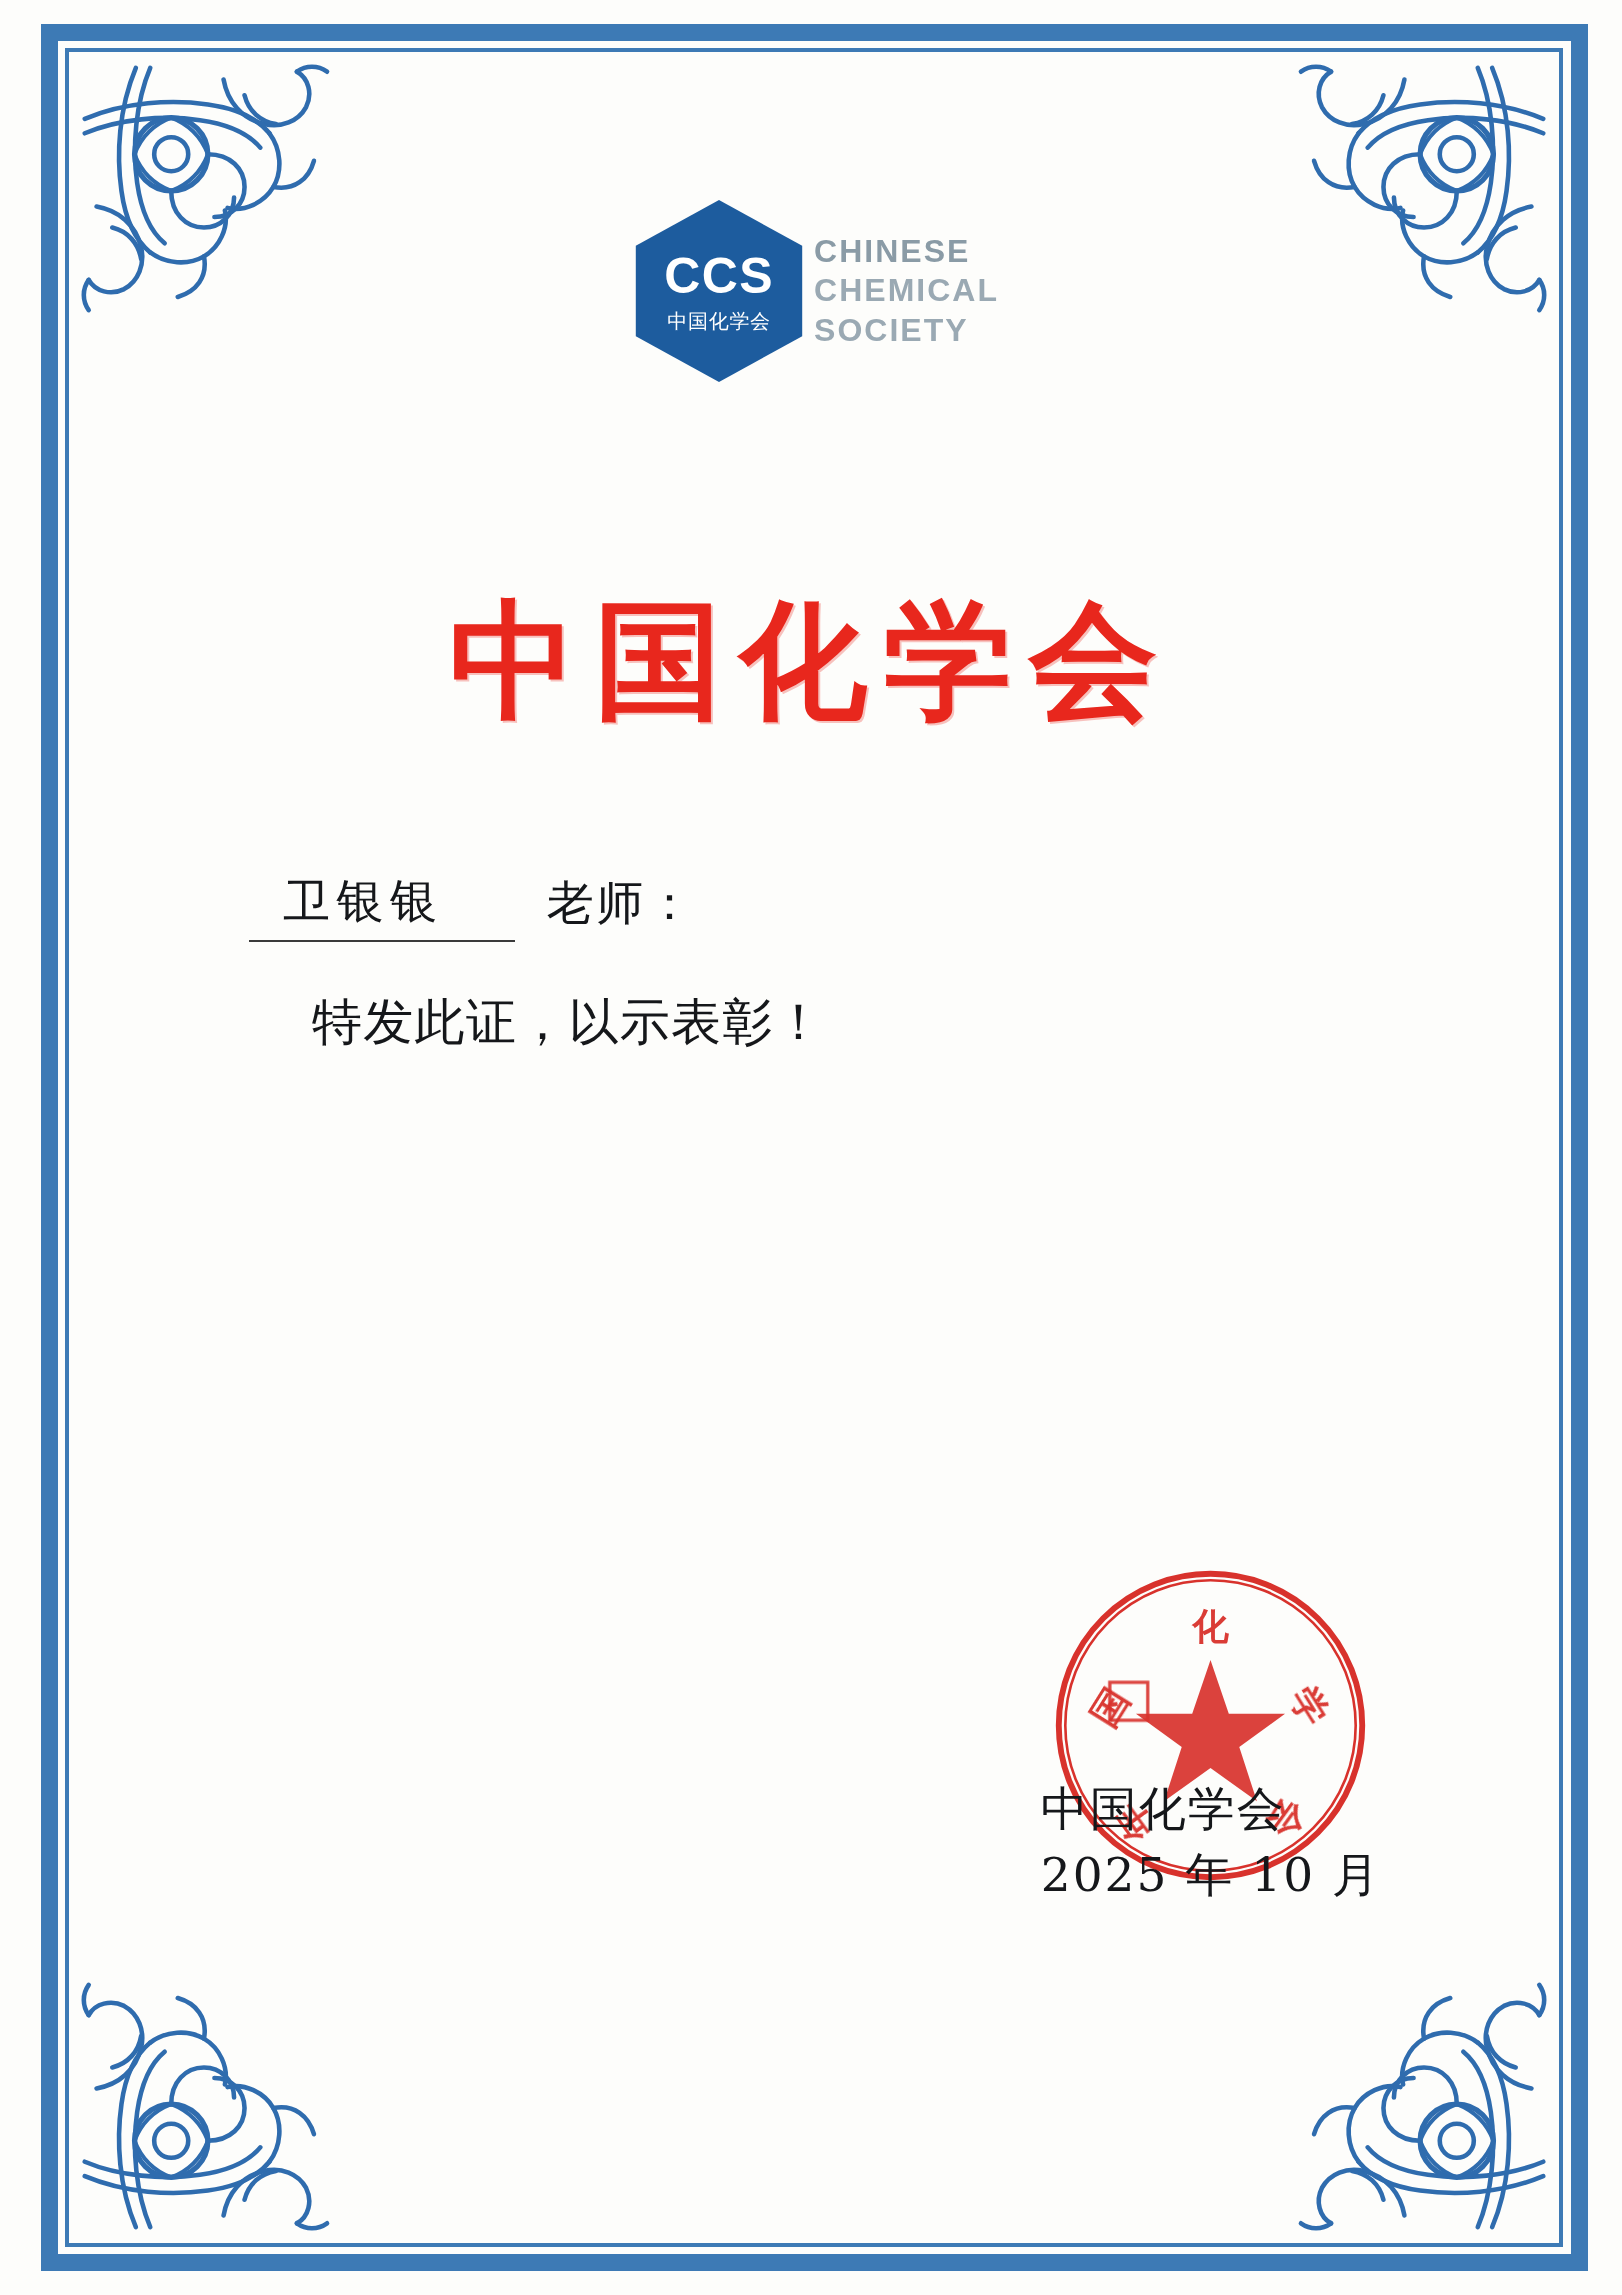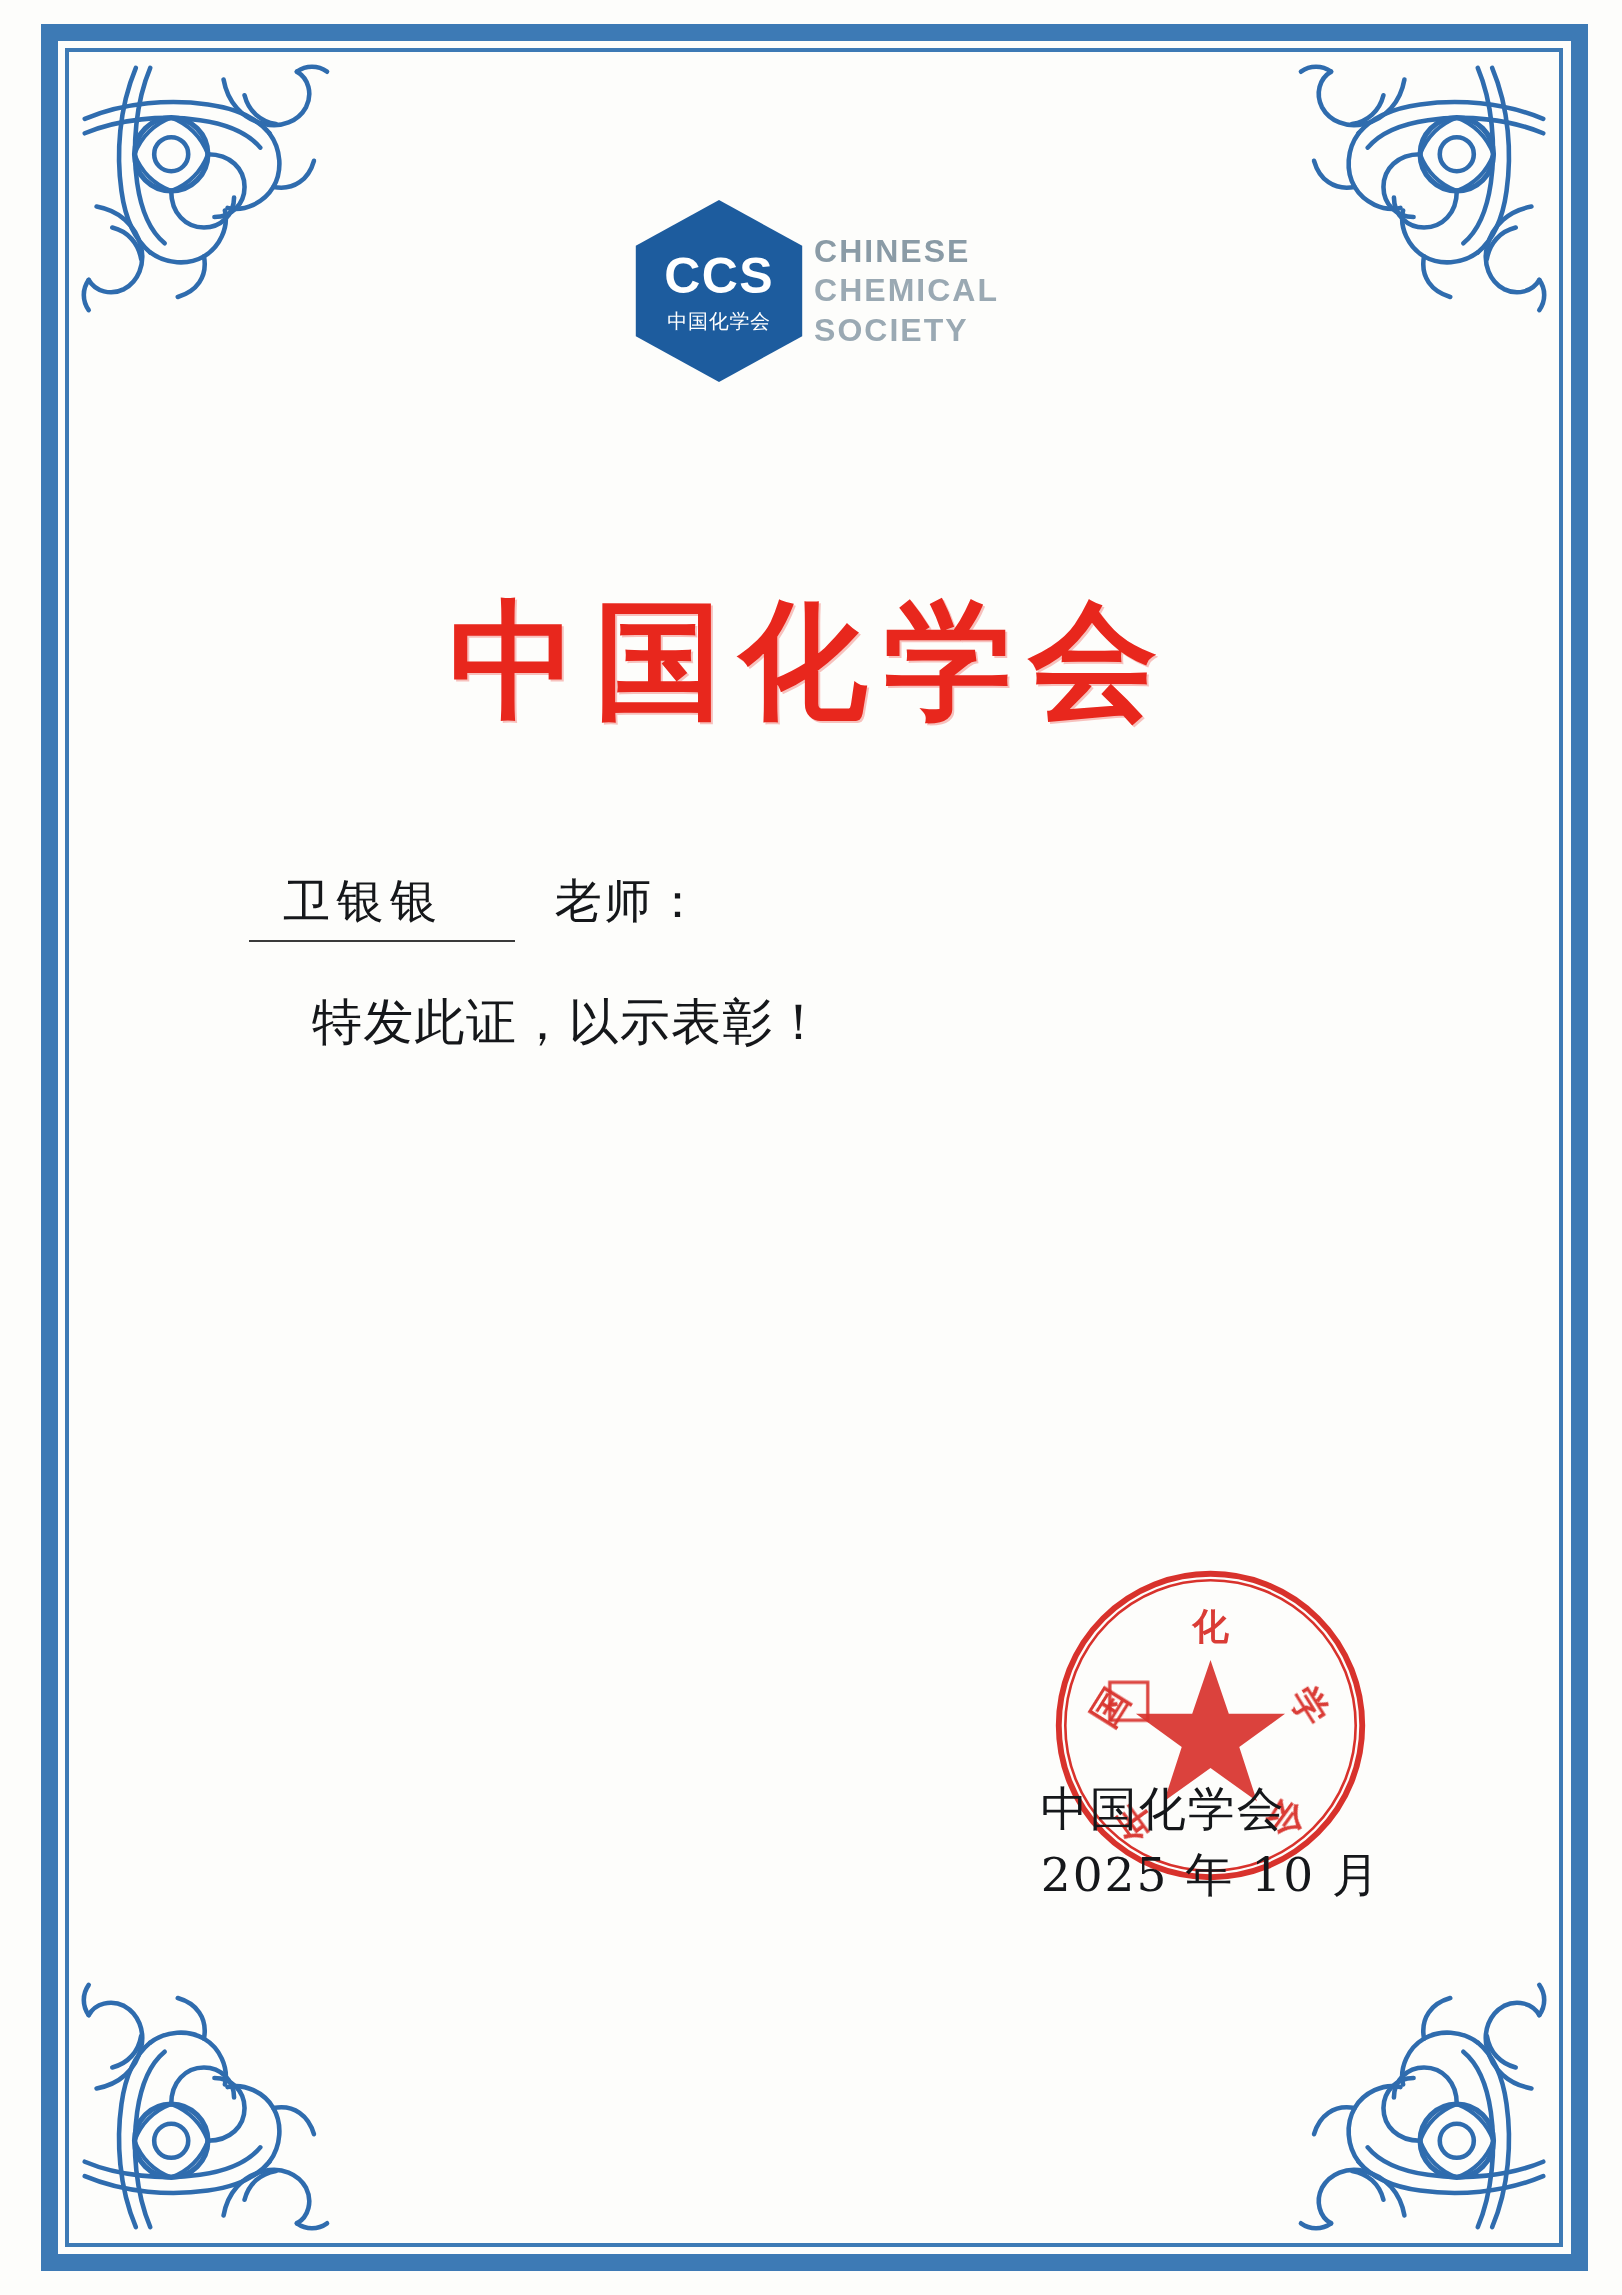--- a/index.html
+++ b/index.html
@@ -127,24 +127,24 @@
   .body-block {
     position: absolute;
     left: 249px;
     right: 196px;
     top: 870px;
     color: #15171a;
     font-family: "DejaVu Serif", serif;
   }
   .salute-line {
     display: flex;
+    align-items: flex-end;
     font-size: 47px;
     letter-spacing: 2px;
     margin-bottom: 43px;
-    gap: 8px;
   }
   .recipient {
     display: inline-block;
     min-width: 216px;
     padding: 0 15.7px 6.5px 34px;
     border-bottom: 2px solid #3a3a3a;
     font-size: 47px;
     letter-spacing: 6.5px;
   }
   .salute-suffix {

